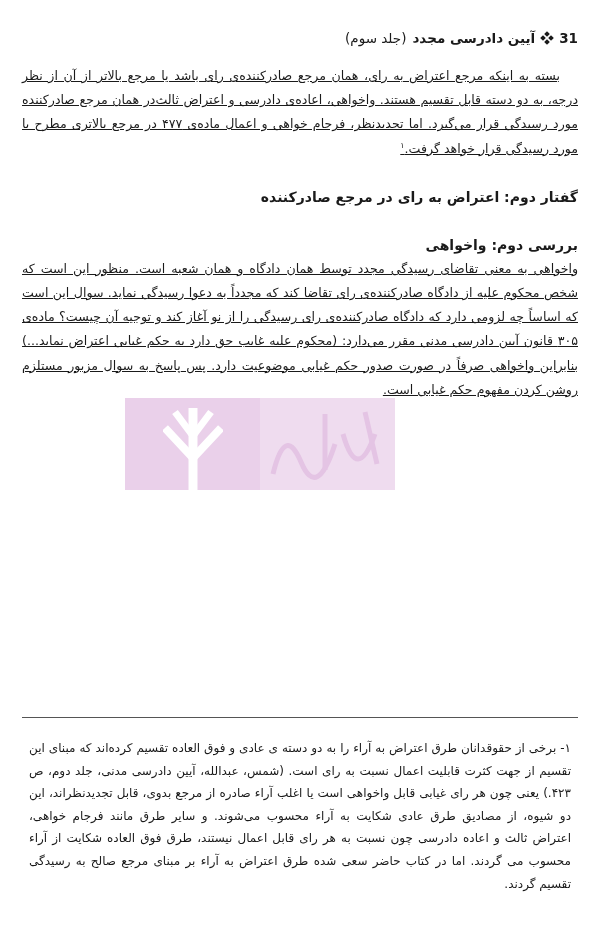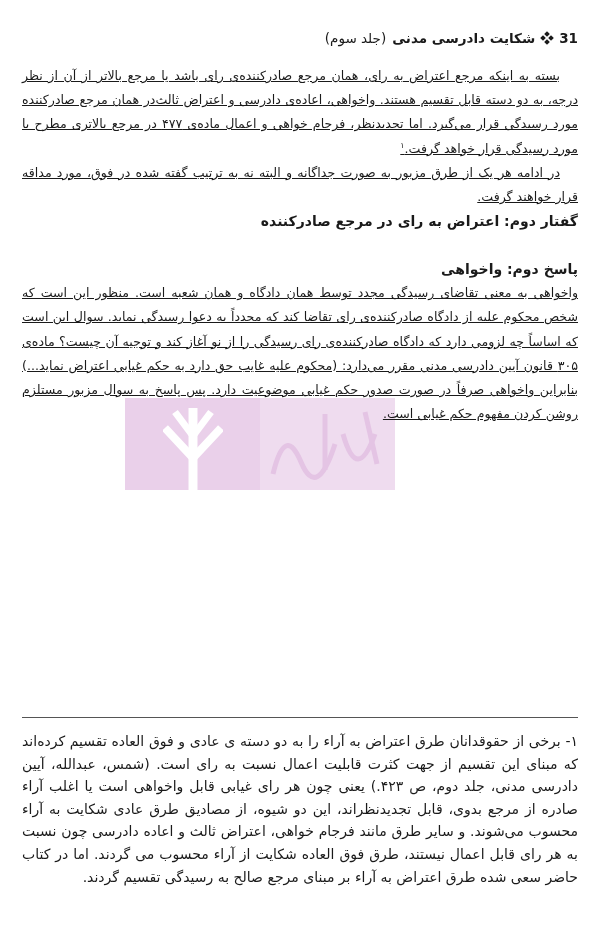--- a/index.html
+++ b/index.html
@@ -110,23 +110,23 @@
     z-index: 1;
   }
   .footnote {
     position: absolute;
     right: 22px;
     left: 22px;
     top: 730px;
     z-index: 1;
   }
   .footnote p {
-    font-size: 14px;
+    font-size: 12px;
     line-height: 22.6px;
-    margin: 0;
+    margin: 7px;
     text-align: justify;
     text-align-last: right;
   }
 </style>
 </head>
 <body>
 
 <div class="page">
 
   <div class="watermark">
@@ -147,29 +147,28 @@
   </div>
 
   <div class="header">
     <span class="page-num">31</span>
     <span class="ornament">
       <i style="left:4px;top:0px;"></i>
       <i style="left:0px;top:4px;"></i>
       <i style="left:8px;top:4px;"></i>
       <i style="left:4px;top:8px;"></i>
     </span>
-    <span>شکایت دادرسی مدنی</span>
+    <span>آیین دادرسی مجدد</span>
     <span class="title-sub">(جلد سوم)</span>
   </div>
 
   <div class="body">
     <p class="para indent"><span>بسته به اینکه مرجع اعتراض به رای، همان مرجع صادرکننده‌ی رای باشد یا مرجع بالاتر از آن از نظر درجه، به دو دسته قابل تقسیم هستند. واخواهی، اعاده‌ی دادرسی و اعتراض ثالث‌در همان مرجع صادرکننده مورد رسیدگی قرار می‌گیرد. اما تجدیدنظر، فرجام خواهی و اعمال ماده‌ی ۴۷۷ در مرجع بالاتری مطرح یا مورد رسیدگی قرار خواهد گرفت.</span><span class="sup">۱</span></p>
-    <p class="para indent">در ادامه هر یک از طرق مزبور به صورت جداگانه و البته نه به ترتیب گفته شده در فوق، مورد مداقه قرار خواهند گرفت.</p>
-    <p class="heading" style="margin-top:0;">گفتار دوم: اعتراض به رای در مرجع صادرکننده</p>
-    <p class="heading" style="margin-top:24px;">پاسخ دوم: واخواهی</p>
+    <p class="heading" style="margin-top:24px;">گفتار دوم: اعتراض به رای در مرجع صادرکننده</p>
+    <p class="heading" style="margin-top:24px;">بررسی دوم: واخواهی</p>
     <p class="para">واخواهی به معنی تقاضای رسیدگی مجدد توسط همان دادگاه و همان شعبه است. منظور این است که شخص محکوم علیه از دادگاه صادرکننده‌ی رای تقاضا کند که مجدداً به دعوا رسیدگی نماید. سوال این است که اساساً چه لزومی دارد که دادگاه صادرکننده‌ی رای رسیدگی را از نو آغاز کند و توجیه آن چیست؟ ماده‌ی ۳۰۵ قانون آیین دادرسی مدنی مقرر می‌دارد: (محکوم علیه غایب حق دارد به حکم غیابی اعتراض نماید...) بنابراین واخواهی صرفاً در صورت صدور حکم غیابی موضوعیت دارد. پس پاسخ به سوال مزبور مستلزم روشن کردن مفهوم حکم غیابی است.</p>
   </div>
 
   <div class="footnote-rule"></div>
 
   <div class="footnote">
     <p>۱- برخی از حقوقدانان طرق اعتراض به آراء را به دو دسته ی عادی و فوق العاده تقسیم کرده‌اند که مبنای این تقسیم از جهت کثرت قابلیت اعمال نسبت به رای است. (شمس، عبدالله، آیین دادرسی مدنی، جلد دوم، ص ۴۲۳.) یعنی چون هر رای غیابی قابل واخواهی است یا اغلب آراء صادره از مرجع بدوی، قابل تجدیدنظراند، این دو شیوه، از مصادیق طرق عادی شکایت به آراء محسوب می‌شوند. و سایر طرق مانند فرجام خواهی، اعتراض ثالث و اعاده دادرسی چون نسبت به هر رای قابل اعمال نیستند، طرق فوق العاده شکایت از آراء محسوب می گردند. اما در کتاب حاضر سعی شده طرق اعتراض به آراء بر مبنای مرجع صالح به رسیدگی تقسیم گردند.</p>
   </div>
 
 </div>

